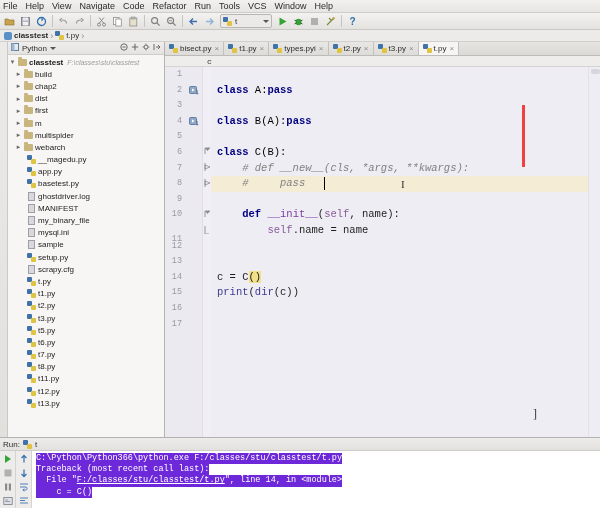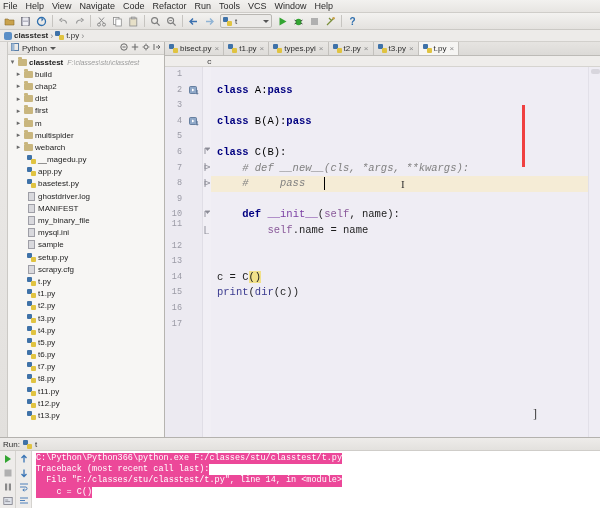--- a/index.html
+++ b/index.html
@@ -147,22 +147,22 @@
               flex-direction: column; align-items: center; padding-top: 2px;
               gap: 3px; border-right: 1px solid #d5d3cf; }
   .runtools2 { width: 16px; background: #eeecea; display: flex;
                flex-direction: column; align-items: center; padding-top: 2px;
                gap: 3px; border-right: 1px solid #d5d3cf; }
   .rt { width: 12px; height: 11px; display:flex; align-items:center; justify-content:center; }
   .console { flex: 1; background: #ffffff; position: relative;
              font-family: "Liberation Mono", monospace; font-size: 8.5px;
              line-height: 11.2px; padding: 2px 0 0 4px; overflow: hidden; }
   .cz { white-space: pre; }
-  .c-sel { background: #ec4899; color: #ffffff; display: inline-block; }
-  .c-link { color: #ffffff; }
+  .c-sel { background: #6d28d9; color: #ffffff; display: inline-block; }
+  .c-link { color: #ffffff; text-decoration: underline; }
 
   
   .pyico { width: 9px; height: 9px; position: relative; display:inline-block; }
   .pyico:before { content:""; position:absolute; left:0; top:0; width:5px; height:5px;
                   background:#3f72a8; border-radius:1px; }
   .pyico:after  { content:""; position:absolute; right:0; bottom:0; width:5px; height:5px;
                   background:#e0c341; border-radius:1px; }
   .folder { width: 9px; height: 7px; background:#c9b67e; border-radius:1px;
             position: relative; display:inline-block; }
   .folder:before { content:""; position:absolute; top:-2px; left:0; width:4px;
@@ -495,26 +495,20 @@
         <div class="row ind2">
           <span class="ico">
               <span class="pyico"></span>
             </span>
           <span class="nm">t3.py</span>
         </div>
         <div class="row ind2">
           <span class="ico">
               <span class="pyico"></span>
             </span>
-          <span class="nm">t4.py</span>
-        </div>
-        <div class="row ind2">
-          <span class="ico">
-              <span class="pyico"></span>
-            </span>
           <span class="nm">t5.py</span>
         </div>
         <div class="row ind2">
           <span class="ico">
               <span class="pyico"></span>
             </span>
           <span class="nm">t6.py</span>
         </div>
         <div class="row ind2">
           <span class="ico">
@@ -594,21 +588,21 @@
           <div class="ln" style="top:2px">1</div>
           <div class="ln" style="top:17.6px">2</div>
           <div class="ln" style="top:33.2px">3</div>
           <div class="ln" style="top:48.8px">4</div>
           <div class="ln" style="top:64.4px">5</div>
           <div class="ln" style="top:80px">6</div>
           <div class="ln" style="top:95.6px">7</div>
           <div class="ln" style="top:111.2px">8</div>
           <div class="ln" style="top:126.8px">9</div>
           <div class="ln" style="top:142.4px">10</div>
-          <div class="ln" style="top:152px">11</div>
+          <div class="ln" style="top:167px">11</div>
           <div class="ln" style="top:173.6px">12</div>
           <div class="ln" style="top:189.2px">13</div>
           <div class="ln" style="top:204.8px">14</div>
           <div class="ln" style="top:220.4px">15</div>
           <div class="ln" style="top:236px">16</div>
           <div class="ln" style="top:251.6px">17</div>
 
           <div class="mark" style="top:19px">
             <svg width="10" height="10" viewBox="0 0 10 10">
                 <rect x=".5" y=".5" width="7" height="7" rx="1" fill="#8fa8c8" stroke="#4f6c91" stroke-width=".8"></rect>

